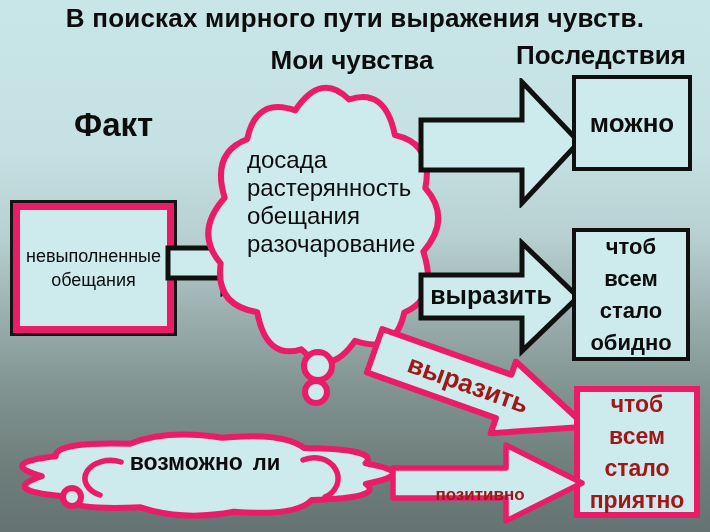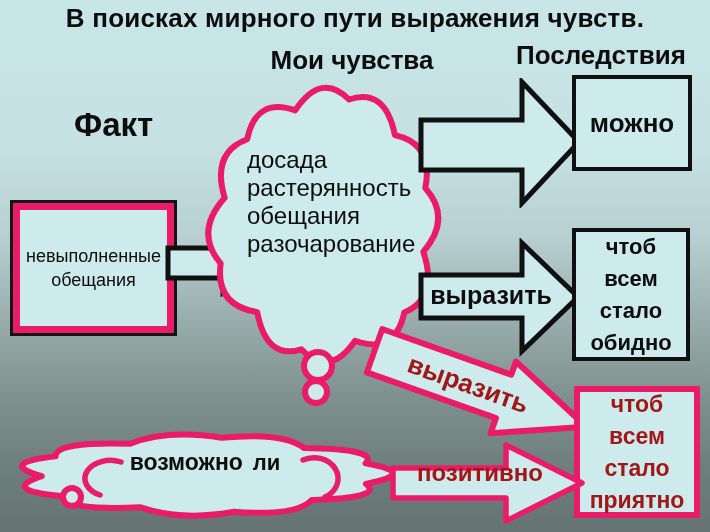--- a/index.html
+++ b/index.html
@@ -33,21 +33,21 @@
     left:574px; top:386px; width:126px; height:132px; box-sizing:border-box;
     border:6px solid var(--pink); background:var(--shape-fill);
     display:flex; flex-direction:column; align-items:center; justify-content:center;
     font-weight:bold; font-size:23px; line-height:32px; color:var(--dark-red); text-align:center;
   }
   .arrow-label{font-weight:bold; text-align:center;}
   .lbl-suppress{left:420px; top:128px; width:142px; font-size:25px;}
   .lbl-express-black{left:420px; top:281px; width:142px; font-size:25px;}
   .pink-arrow-wrap{left:385px; top:312px; width:235px; height:82px; transform:rotate(19.5deg); transform-origin:0 0;}
   .lbl-express-pink{left:30px; top:25px; width:145px; font-size:26px; color:var(--dark-red);}
-  .lbl-positive{left:412px; top:459px; width:136px; font-size:24px; color:var(--dark-red);}
+  .lbl-positive{left:412px; top:485px; width:136px; font-size:17px; color:var(--dark-red);}
   .question-text{left:70px; top:447px; width:270px; text-align:center; font-weight:bold; line-height:30px;}
   .q-large{font-size:23px;}
   .q-small{font-size:22px; margin-left:10px;}
   .q-line2{font-size:22px;}
   
   .black-arrow-shape{fill:var(--shape-fill); stroke:#101010; stroke-width:5px; stroke-linejoin:miter;}
   .pink-shape{fill:var(--shape-fill); stroke:var(--pink); stroke-width:6px; stroke-linejoin:round;}
   .pink-shape-thin{fill:var(--shape-fill); stroke:var(--pink); stroke-width:5.5px; stroke-linejoin:round;}
   .swirl{fill:none; stroke:var(--pink); stroke-width:5.5px; stroke-linecap:round;}
 </style>

